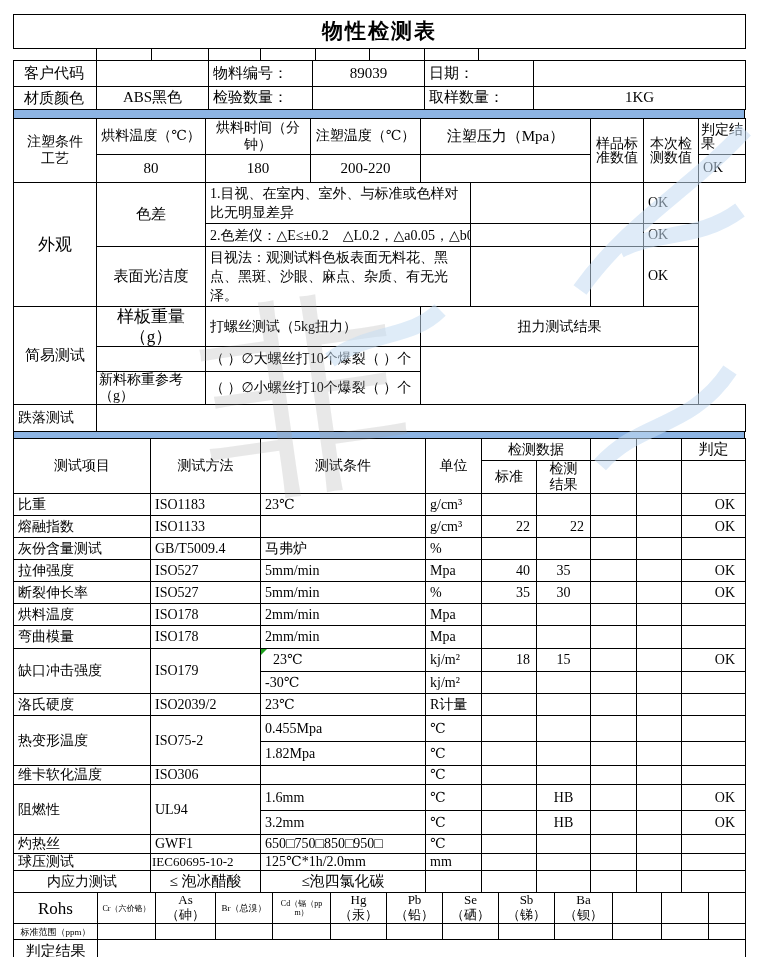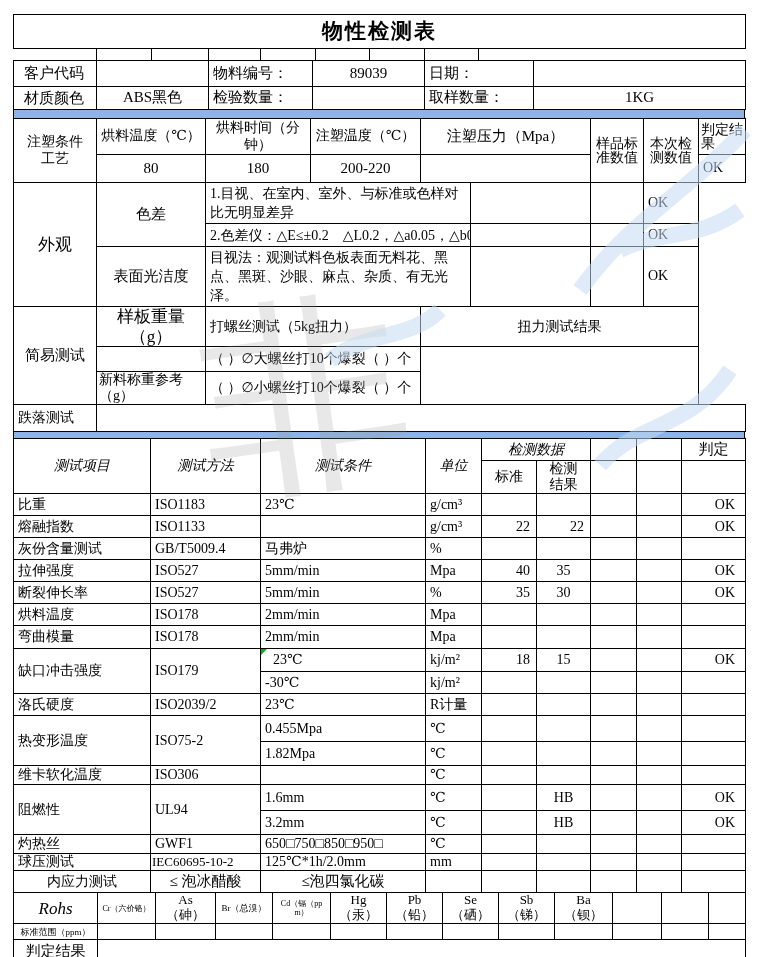--- a/index.html
+++ b/index.html
@@ -41,32 +41,32 @@
   
   .main td{font-size:14px;}
   .main .h20 td{height:19px;}
   .main tr{height:22px;}
   .main tr.h23{height:23px;}
   .main tr.h26{height:26px;}
   .main tr.h24{height:24px;}
   .main tr.h19{height:19px;}
   .main tr.h16{height:16px;}
   .itemcell{font-size:15px;}
-  .hdr-lg{font-size:16px;text-align:center;font-style:italic;}
+  .hdr-lg{font-size:16px;text-align:center;}
   .hdr-tiny{font-size:9px;text-align:center;padding:0 11px;}
   .verd{ text-align:right;padding-right:10px;}
   .condcell{position:relative;}
   .gtri{position:absolute;left:0;top:0;width:0;height:0;border-top:6px solid #1ea11e;border-right:6px solid transparent;}
   
   .rohs td{text-align:center;}
   .rohs tr.r1 td{height:29px;}
   .rohs tr.r2 td{height:15px;margin-top:46px;}
   .rohs tr.r3 td{height:20px;}
   .rohs tr.r4 td{height:22px;}
-  .rohs-name{font-size:17px;font-style:italic;}
+  .rohs-name{font-size:17px;}
   .e-n{font-size:13px;}
   .e-s{font-size:9px;padding:0 1px;}
   .e-t{font-size:8px;padding:0 1px;}
   .nd{font-size:13px;}
   .optrow{text-align:left;padding-left:4px;}
   
   .wm{position:absolute;left:0;top:0;width:761px;height:957px;pointer-events:none;z-index:4;}
 </style>
 </head>
 <body>

